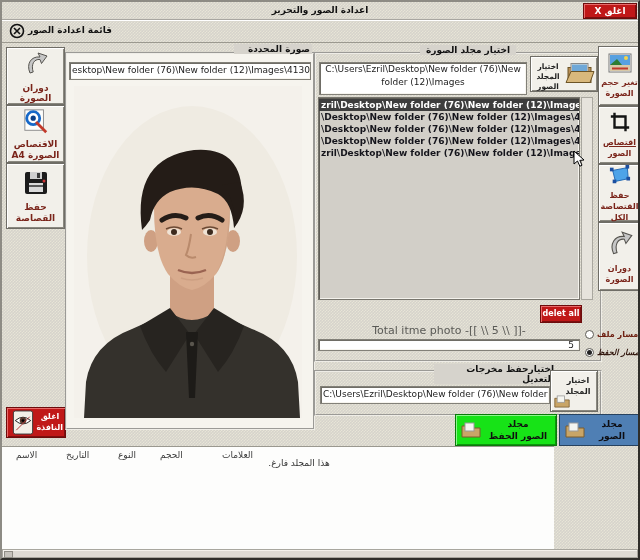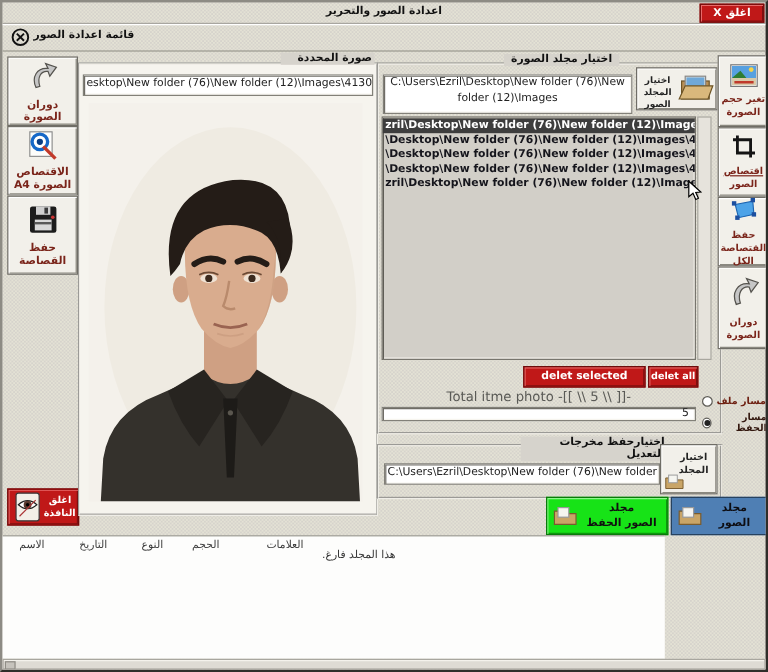--- a/index.html
+++ b/index.html
@@ -167,21 +167,20 @@
     <div class="listitem">zril\Desktop\New folder (76)\New folder (12)\Images\4130005.jpg</div>
   </div>
   <div class="abs" style="left:579px;top:95px;width:12px;height:203px;background:#e6e3dc;border:1px solid #a9a79f;box-sizing:border-box;"></div>
 
   <span class="abs" style="left:571px;top:148px;z-index:50;">
     <svg width="12" height="18" viewBox="0 0 12 18">
         <path d="M1 1 L1 14 L4.5 11 L6.8 16.2 L9 15.2 L6.8 10.4 L11 10 Z" fill="#fff" stroke="#000" stroke-width="1"></path>
       </svg>
   </span>
 
-  <div class="abs redbtn" style="left:434px;top:303px;width:100px;height:16px;font-size:9px;text-align:center;line-height:16px;">delet selected</div>
   <div class="abs redbtn" style="left:538px;top:303px;width:40px;height:16px;font-size:8px;text-align:center;line-height:16px;">delet all</div>
 
   <div class="abs" style="left:316px;top:322px;width:262px;text-align:center;font-size:11px;color:#5a5a56;">Total itme photo -[[ \\ 5 \\ ]]-</div>
   <div class="abs sunken" style="left:316px;top:337px;width:262px;height:12px;font-size:9px;line-height:11px;text-align:right;padding-right:5px;box-sizing:border-box;color:#222;">5</div>
 
   <div class="abs bevel-out btncol" style="left:596px;top:44px;width:41px;height:58px;">
     <span>
       <svg width="24" height="20" viewBox="0 0 24 20">
           <rect x="1" y="1" width="22" height="18" fill="#fff" stroke="#777"></rect>
           <rect x="2" y="2" width="20" height="10" fill="#57a0e0"></rect>
@@ -232,21 +231,21 @@
     <span class="btnlabel ar" style="font-size:8px;">دوران</span>
     <span class="btnlabel ar" style="font-size:8px;">الصورة</span>
   </div>
 
   <div class="abs" style="left:583px;top:326px;width:54px;height:12px;display:flex;align-items:center;gap:3px;">
     <span class="rc"></span>
     <span class="radiolbl ar">مسار ملف</span>
   </div>
   <div class="abs" style="left:583px;top:344px;width:54px;height:12px;display:flex;align-items:center;gap:3px;">
     <span class="rc on"></span>
-    <span class="radiolbl ar" style="color:#33180f;">مسار الحفظ</span>
+    <span class="radiolbl ar" style="color:#33180f;font-style:italic;">مسار الحفظ</span>
   </div>
 
   <div class="abs groove" style="left:312px;top:368px;width:284px;height:42px;"></div>
   <div class="abs titletext ar" style="left:432px;top:362px;width:120px;background:#d6d3cc;">اختيارحفظ مخرجات التعديل</div>
   <div class="abs sunken pathtext" style="left:318px;top:384px;width:226px;height:16px;line-height:15px;padding-left:2px;">C:\Users\Ezril\Desktop\New folder (76)\New folder (12)\New folder</div>
 
   <div class="abs bevel-out" style="left:548px;top:368px;width:46px;height:40px;">
     <span class="abs ar" style="left:12px;top:4px;width:30px;font-size:8px;font-weight:bold;color:#222;line-height:11px;text-align:center;">
       <span>اختيار</span><br><span>المجلد</span>
     </span>

